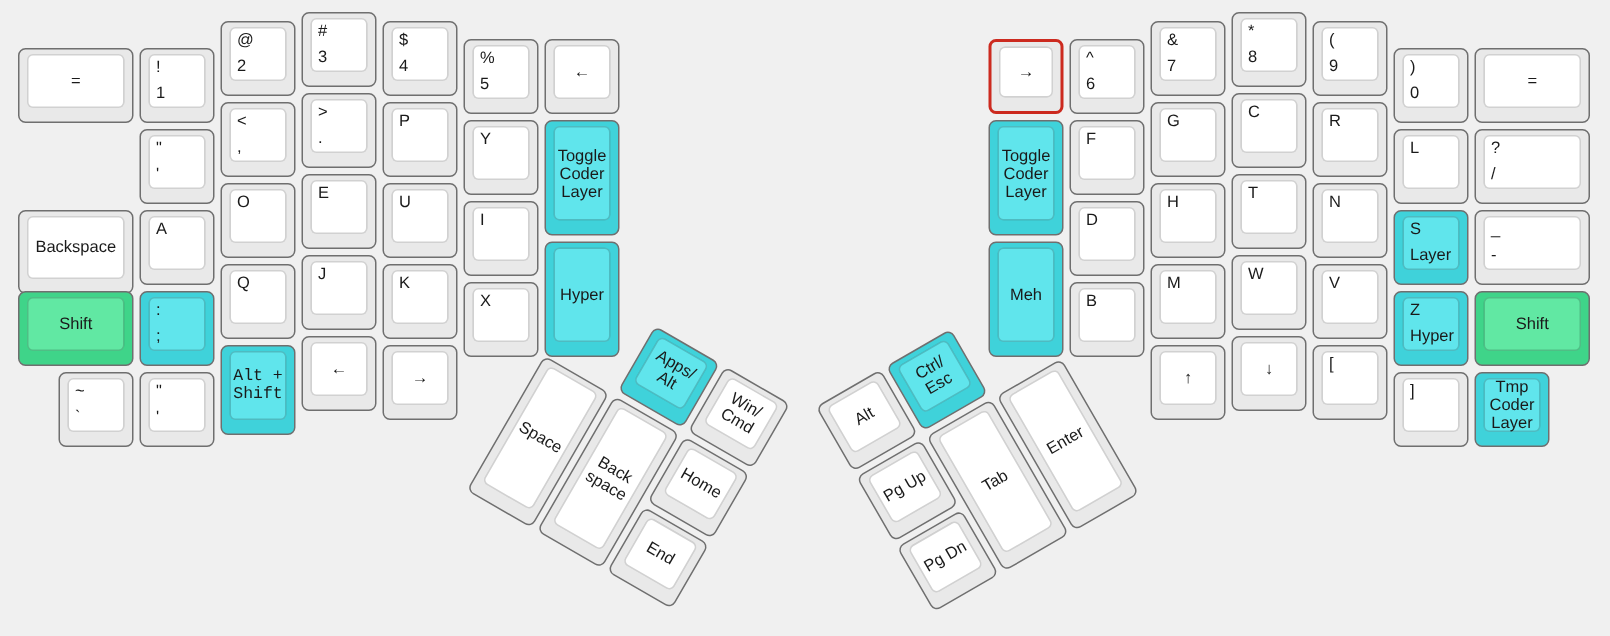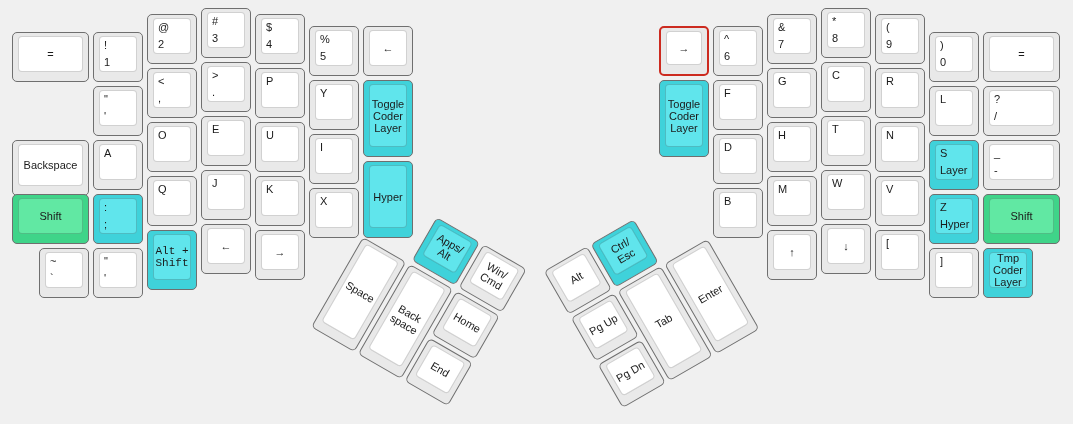--- a/index.html
+++ b/index.html
@@ -285,20 +285,25 @@
         <div class="key-top" style="background: rgb(255, 255, 255);">
           <div class="legend">L</div>
         </div>
       </div>
       <div class="key mode-split" style="left: 983px; top: 86px; width: 77px; height: 50px; background: rgb(233, 233, 233);">
         <div class="key-top" style="background: rgb(255, 255, 255);">
           <div class="legend">?</div>
           <div class="legend">/</div>
         </div>
       </div>
+      <div class="key mode-center" style="left: 659px; top: 161px; width: 50px; height: 77px; background: rgb(63, 210, 218);">
+        <div class="key-top" style="background: rgb(96, 229, 236);">
+          <div class="legend">Meh</div>
+        </div>
+      </div>
       <div class="key mode-tl" style="left: 713px; top: 134px; width: 50px; height: 50px; background: rgb(233, 233, 233);">
         <div class="key-top" style="background: rgb(255, 255, 255);">
           <div class="legend">D</div>
         </div>
       </div>
       <div class="key mode-tl" style="left: 767px; top: 122px; width: 50px; height: 50px; background: rgb(233, 233, 233);">
         <div class="key-top" style="background: rgb(255, 255, 255);">
           <div class="legend">H</div>
         </div>
       </div>

